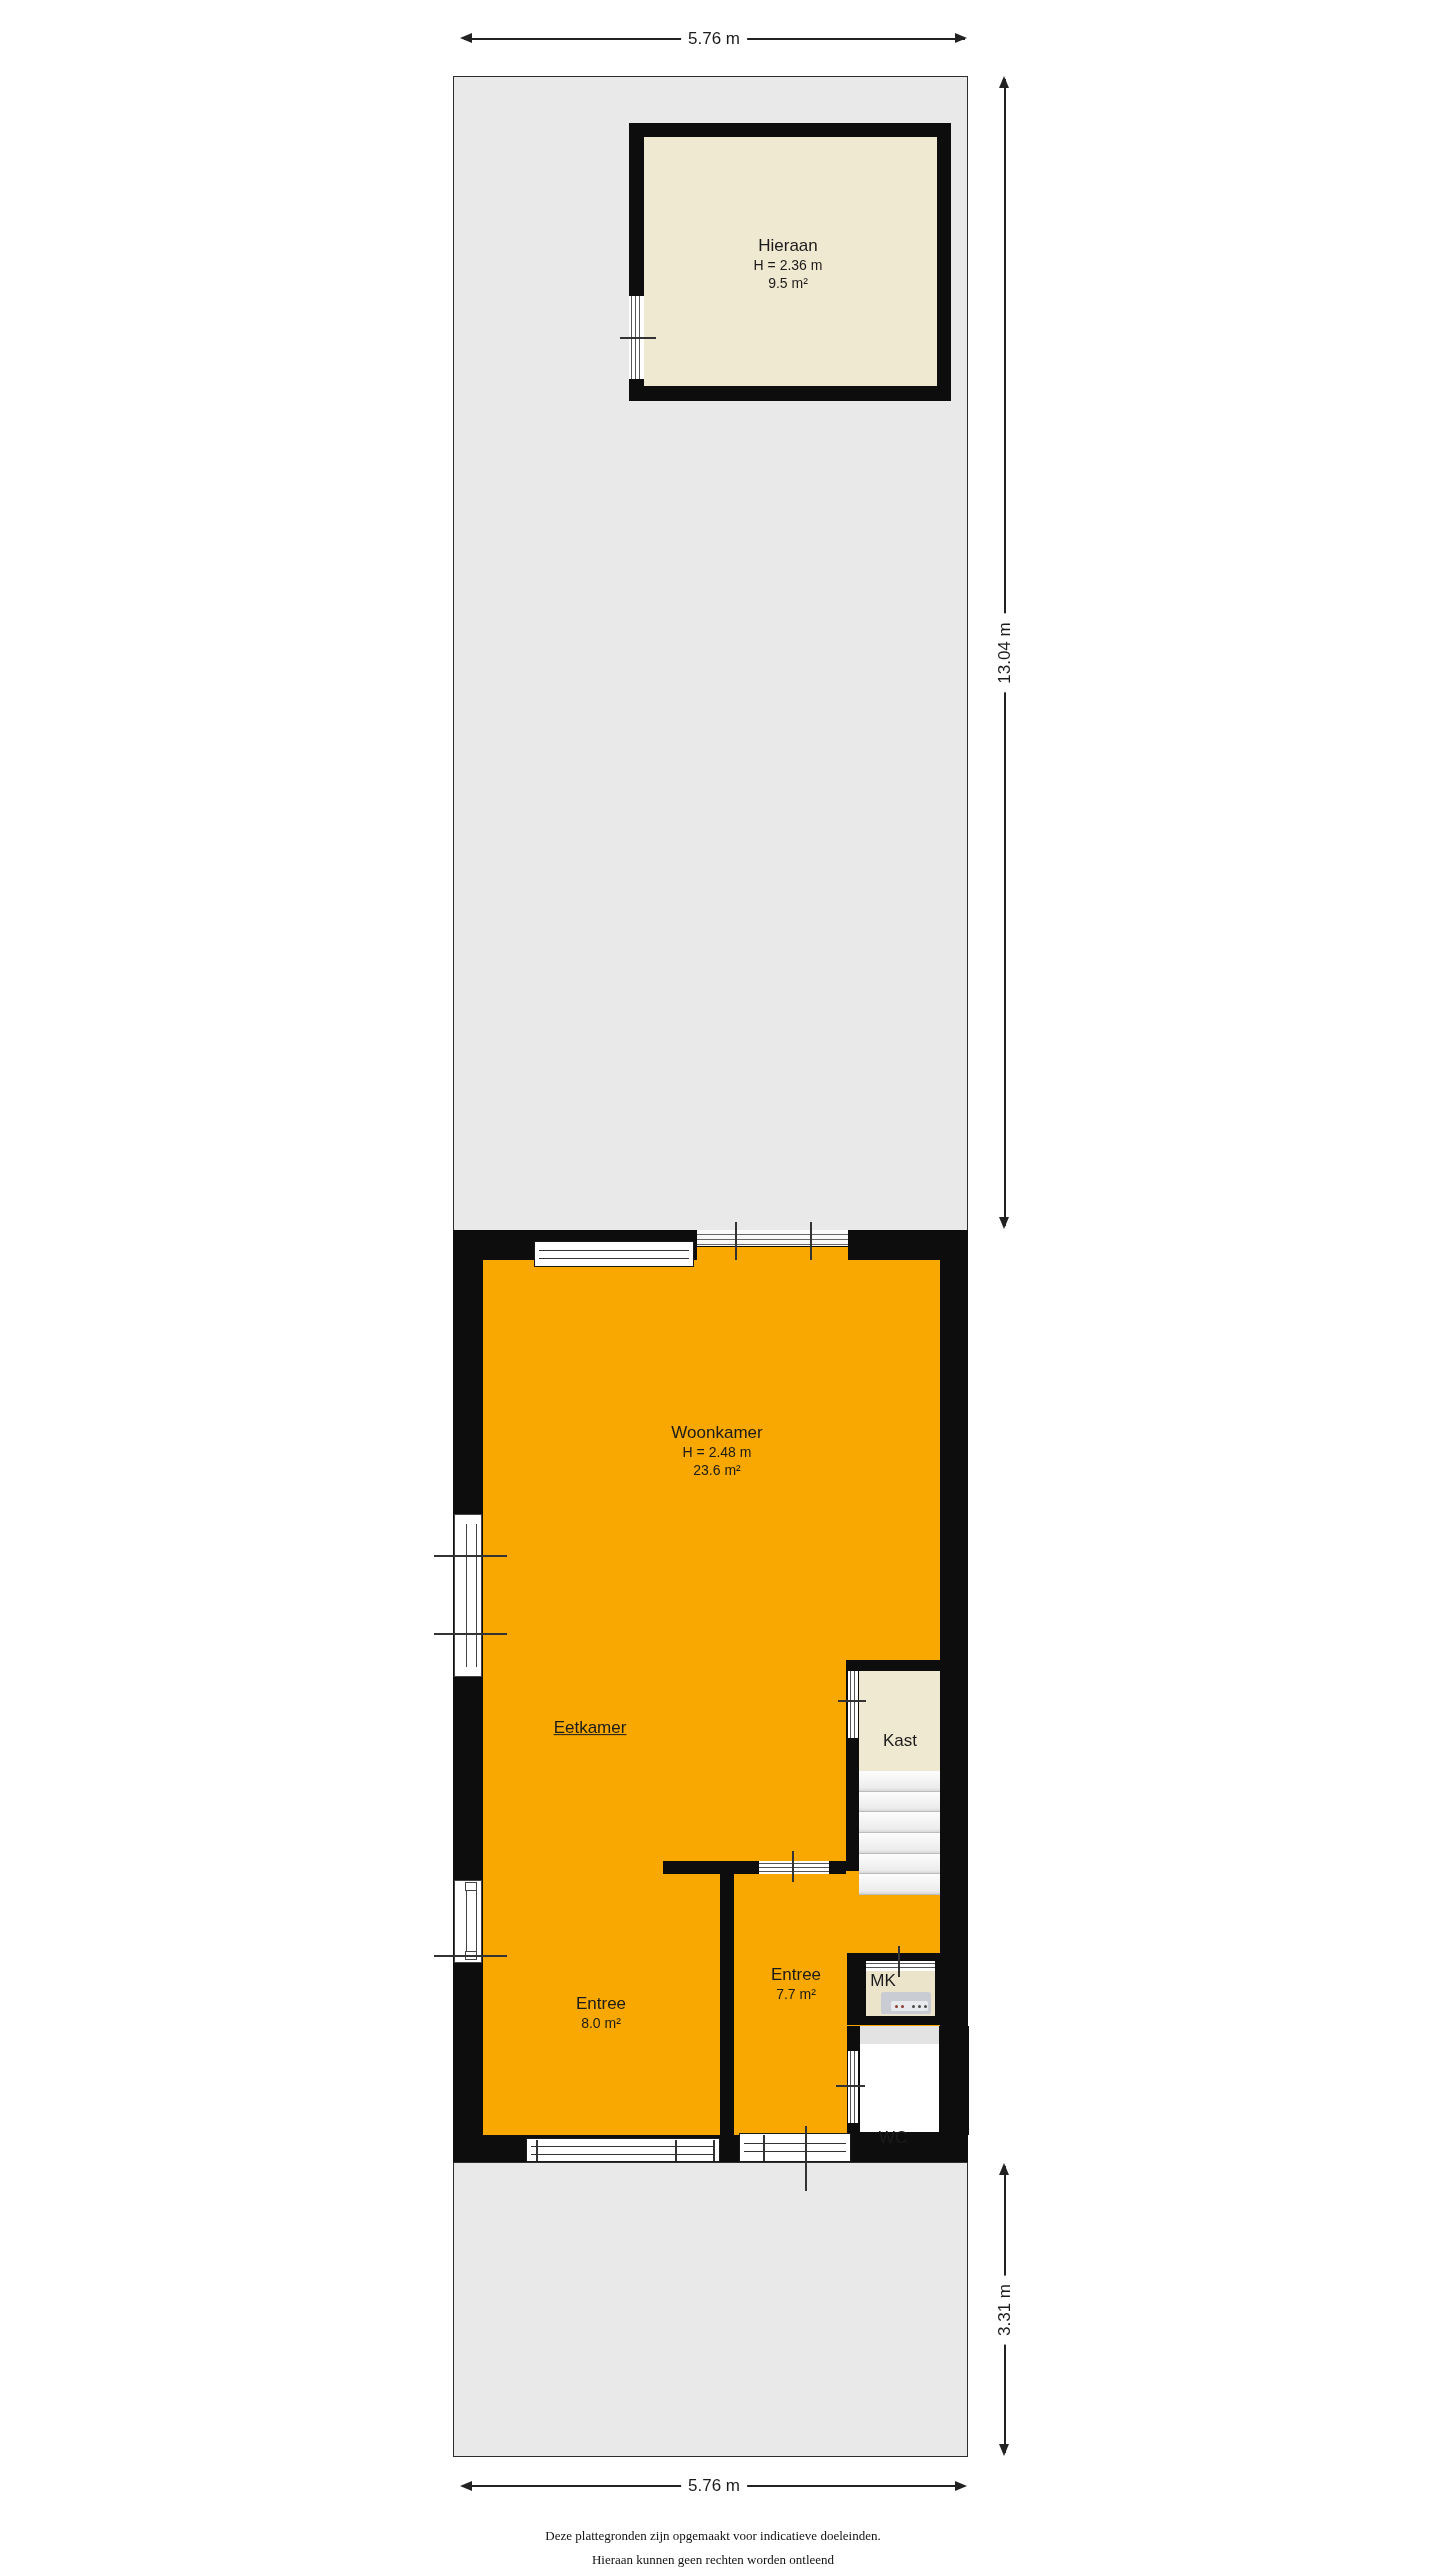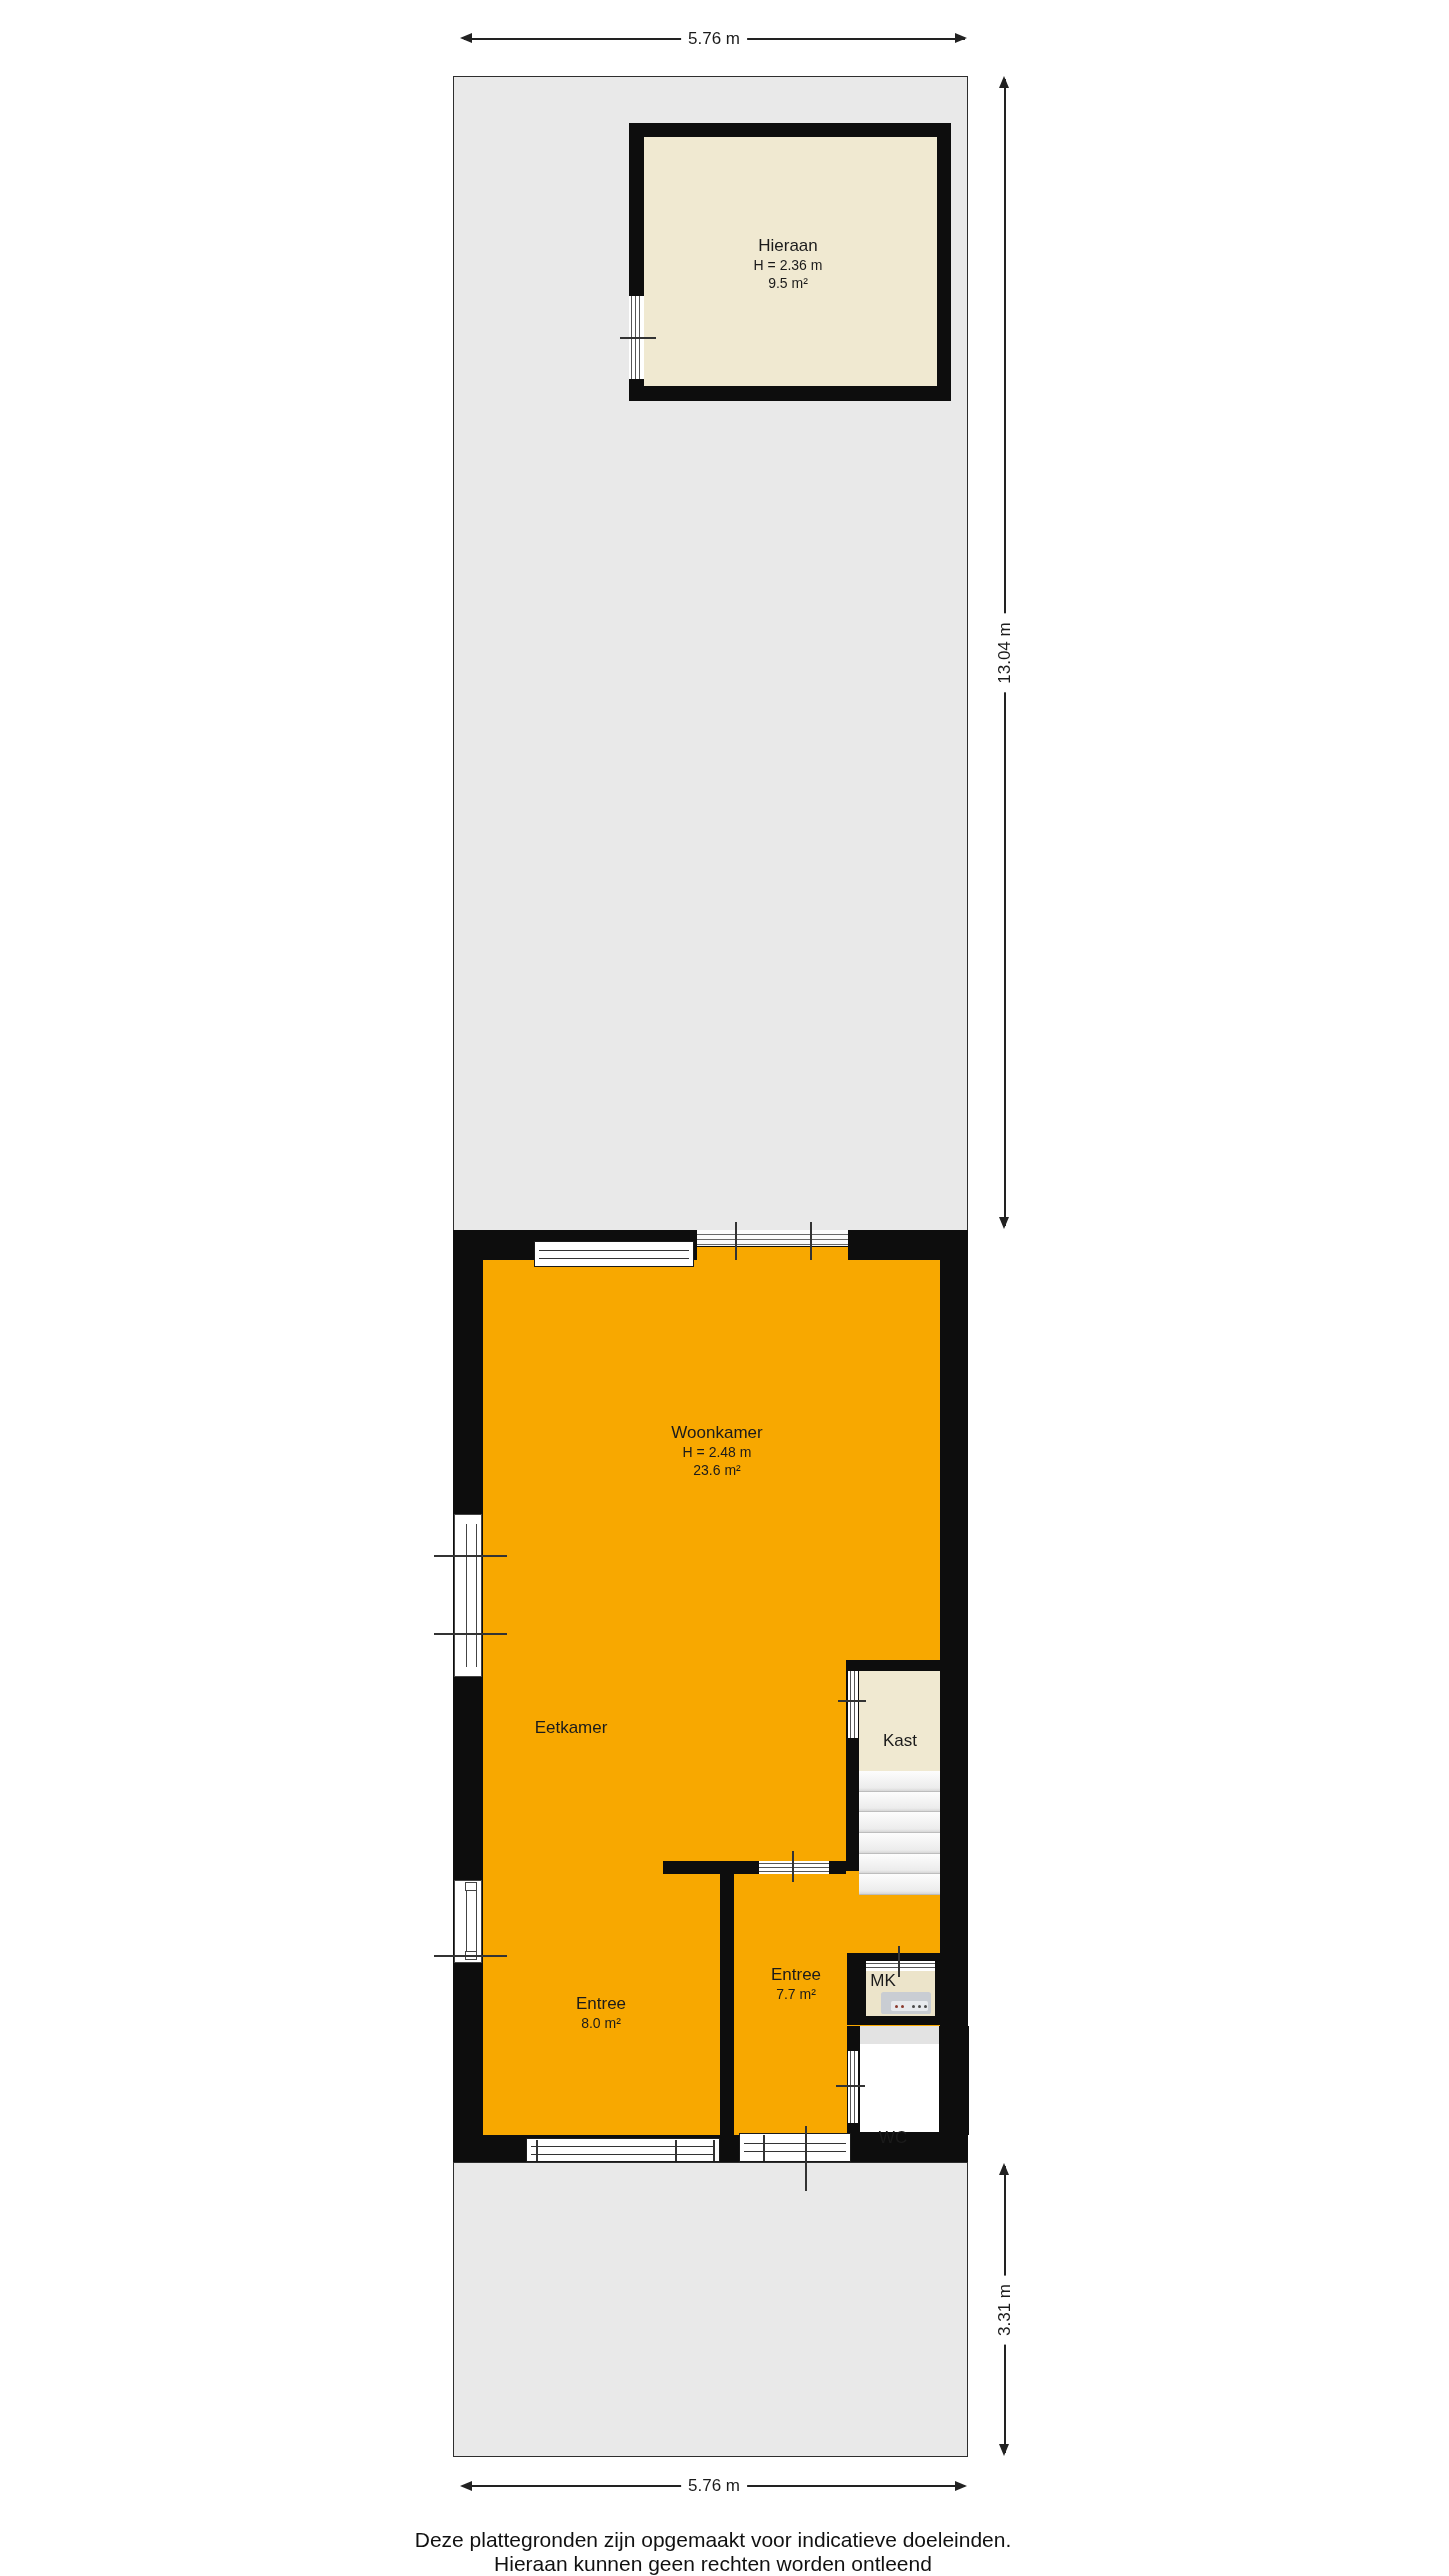--- a/index.html
+++ b/index.html
@@ -38,21 +38,21 @@
   .arr.up   {border-left:5.2px solid transparent;border-right:5.2px solid transparent;border-bottom:12px solid #222;}
   .arr.down {border-left:5.2px solid transparent;border-right:5.2px solid transparent;border-top:12px solid #222;}
   .dim-label{position:absolute;transform:translate(-50%,-50%);background:#ffffff;padding:0 6.9px;
              font-size:17px;white-space:nowrap;}
   .dim-label.rot{transform:translate(-50%,-50%) rotate(-90deg);padding:0 8.6px;}
   
   .appliance{position:absolute;background:#c9cdd3;border-radius:2.6px;}
   .appliance .face{position:absolute;left:10.3px;right:3.4px;bottom:2.6px;height:10.3px;background:#e8eaee;border-radius:1.7px;}
   .dot{position:absolute;width:3.4px;height:3.4px;border-radius:50%;}
   
-  .footer-line{position:absolute;transform:translateX(-50%);font-size:21px;color:#111;white-space:nowrap;}
+  .footer-line{position:absolute;transform:translateX(-50%);font-size:13px;color:#111;white-space:nowrap;font-family:Liberation Serif, serif;}
 </style>
 </head>
 <body>
 
 <div class="canvas">
 
   <div class="garden" style="left:453px;top:76px;width:515px;height:1157px;"></div>
 
   <div class="wall" style="left:629px;top:123px;width:322px;height:278px;"></div>
   <div class="room-fill" style="left:644px;top:137px;width:293px;height:249px;background:#f0e9d1;"></div>
@@ -152,21 +152,21 @@
     <div class="frame"></div>
   </div>
   <div class="tick-v" style="left:763px;top:2135px;height:26px;background:#333;"></div>
   <div class="tick-v" style="left:805px;top:2126px;height:65px;z-index:4;"></div>
 
   <div class="room-label" style="left:717px;top:1451px;">
     <div class="name">Woonkamer</div>
     <div class="sub">H = 2.48 m</div>
     <div class="sub">23.6 m²</div>
   </div>
-  <div class="room-label" style="left:571px;top:1728px;">
+  <div class="room-label" style="left:590px;top:1728px;text-decoration:underline;">
     <div class="name">Eetkamer</div>
   </div>
   <div class="room-label" style="left:601px;top:2013px;">
     <div class="name">Entree</div>
     <div class="sub">8.0 m²</div>
   </div>
   <div class="room-label" style="left:796px;top:1984px;">
     <div class="name">Entree</div>
     <div class="sub">7.7 m²</div>
   </div>

